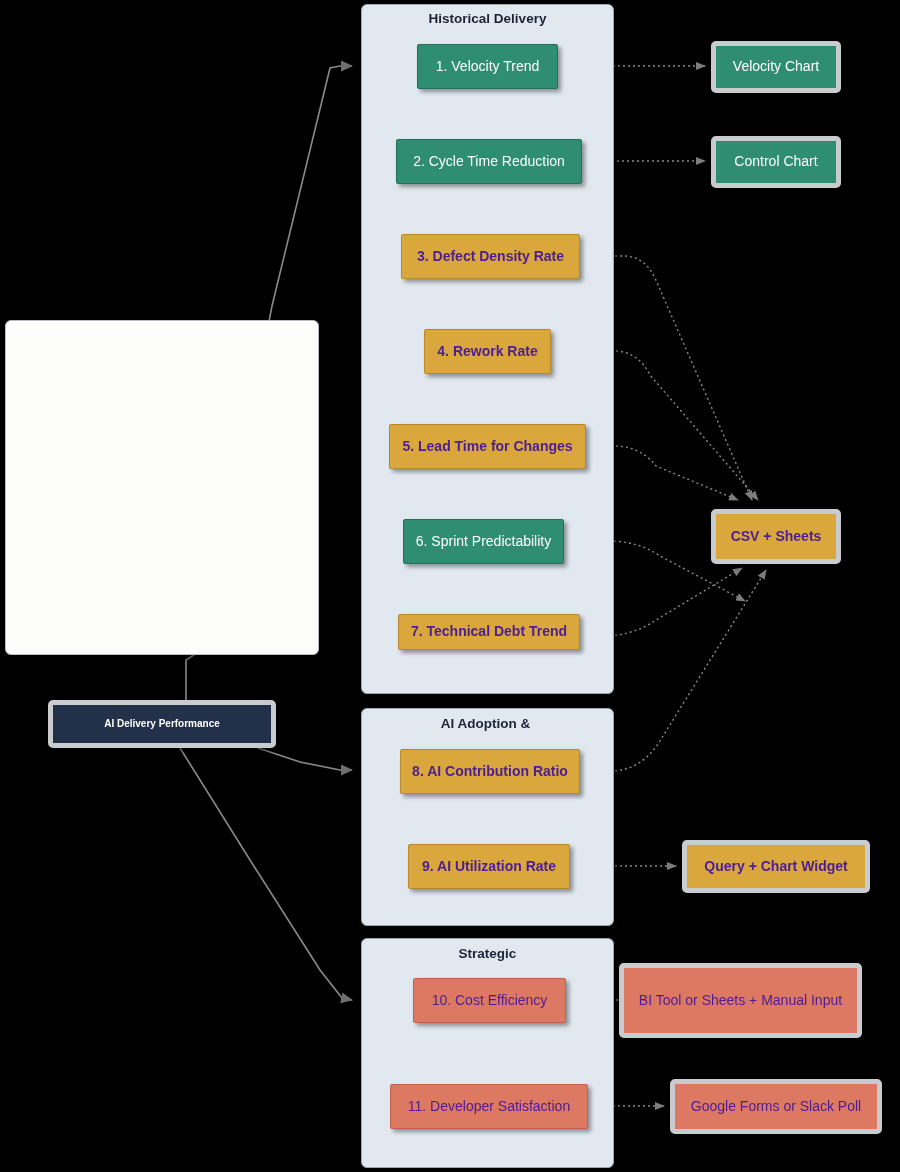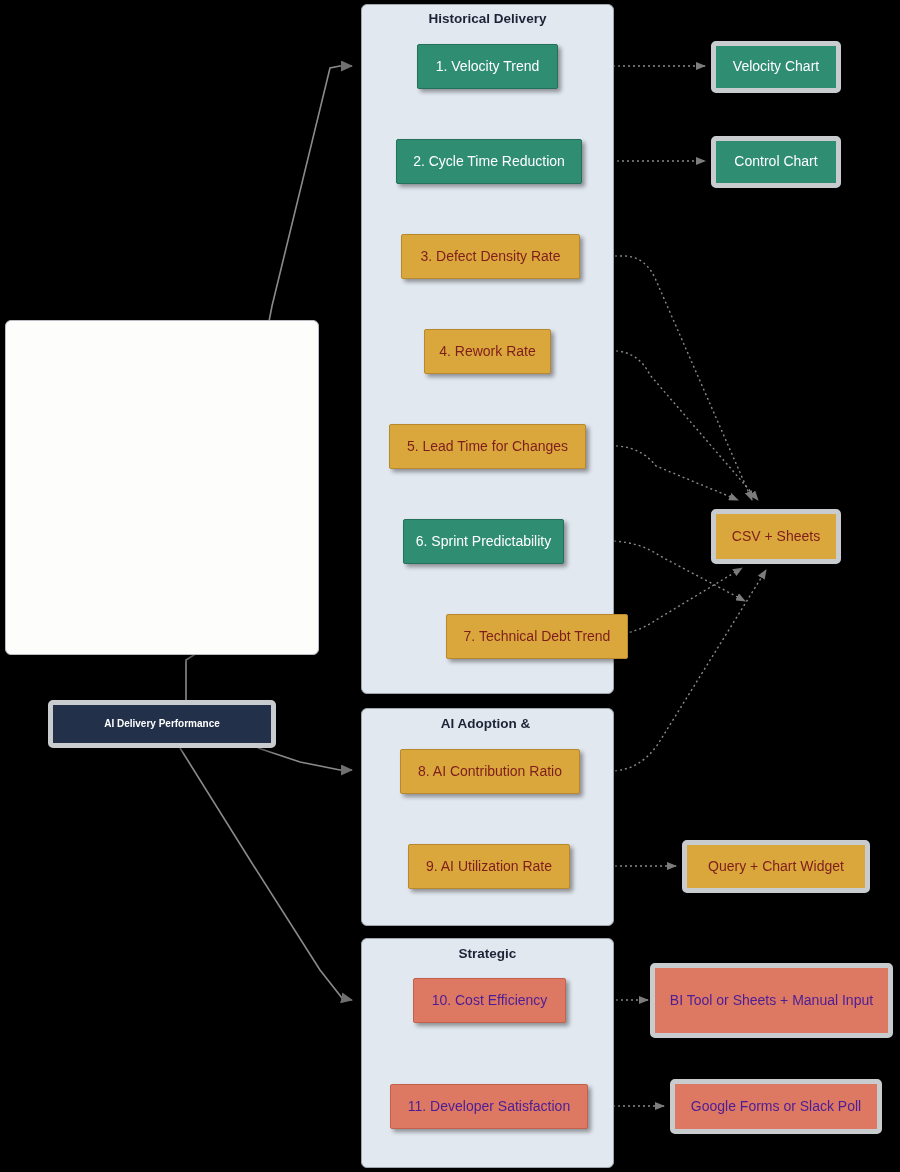--- a/index.html
+++ b/index.html
@@ -10,21 +10,21 @@
 
   svg.edges{position:absolute;left:0;top:0;width:900px;height:1172px;overflow:visible;}
 
   
   .node{position:absolute;box-sizing:border-box;display:flex;align-items:center;
         justify-content:center;text-align:center;line-height:1.28;
         border-radius:2px;z-index:5;}
   .node .lbl{display:block;padding:0 6px;}
 
   .green{background:#2f8d71;border:1px solid #25705a;color:#ffffff;}
-  .amber{background:#d9a73c;border:1px solid #b7892c;color:#7f1d1d;}
+  .amber{background:#d9a73c;border:1px solid #b7892c;color:#4c1d95;font-weight:bold;}
   .salmon{background:#dd7862;border:1px solid #c3614c;color:#4c1d95;}
   .navy{background:#22304a;border:2px solid #101a2b;color:#ffffff;font-weight:bold;}
 
   .shadow{box-shadow:3px 3px 4px rgba(0,0,0,.38);}
   
   .framed{border:5px solid #c9ccce;border-radius:5px;
           box-shadow:3px 3px 4px rgba(0,0,0,.45);}
   .framed.green{background:#2f8d71;}
   .framed.amber{background:#d9a73c;}
   .framed.salmon{background:#dd7862;}
@@ -118,21 +118,21 @@
   </div>
   <div class="node amber shadow" style="left:424px;top:329px;width:127px;height:45px;font-size:14px;">
     <span class="lbl">4. Rework Rate</span>
   </div>
   <div class="node amber shadow" style="left:389px;top:424px;width:197px;height:45px;font-size:14px;">
     <span class="lbl">5. Lead Time for Changes</span>
   </div>
   <div class="node green shadow" style="left:403px;top:519px;width:161px;height:45px;font-size:14px;">
     <span class="lbl">6. Sprint Predictability</span>
   </div>
-  <div class="node amber shadow" style="left:398px;top:614px;width:182px;height:45px;font-size:14px;margin-left:48px;">
+  <div class="node amber shadow" style="left:398px;top:614px;width:182px;height:36px;font-size:14px;">
     <span class="lbl">7. Technical Debt Trend</span>
   </div>
 
   <div class="cluster" style="left:361px;top:708px;width:253px;height:218px;"></div>
   <div class="cluster-title" style="left:361px;width:249px;top:716px;">AI Adoption &amp;</div>
 
   <div class="node amber shadow" style="left:400px;top:749px;width:180px;height:45px;font-size:14px;">
     <span class="lbl">8. AI Contribution Ratio</span>
   </div>
   <div class="node amber shadow" style="left:408px;top:844px;width:162px;height:45px;font-size:14px;">
@@ -154,21 +154,21 @@
   </div>
   <div class="node framed green" style="left:711px;top:136px;width:130px;height:52px;font-size:14px;">
     <span class="lbl">Control Chart</span>
   </div>
   <div class="node framed amber" style="left:711px;top:509px;width:130px;height:55px;font-size:14px;">
     <span class="lbl">CSV + Sheets</span>
   </div>
   <div class="node framed amber" style="left:682px;top:840px;width:188px;height:53px;font-size:14px;">
     <span class="lbl">Query + Chart Widget</span>
   </div>
-  <div class="node framed salmon" style="left:650px;top:963px;width:243px;height:75px;font-size:14px;">
+  <div class="node framed salmon" style="left:619px;top:963px;width:243px;height:75px;font-size:14px;">
     <span class="lbl">BI Tool or Sheets + Manual Input</span>
   </div>
   <div class="node framed salmon" style="left:670px;top:1079px;width:212px;height:55px;font-size:14px;">
     <span class="lbl">Google Forms or Slack Poll</span>
   </div>
 
   <div id="legend" style="left:5px;top:320px;width:314px;height:335px;"></div>
   <div id="legend-title" style="left:5px;width:314px;top:328px;">Cost Tier Legend</div>
 
   <div class="node green shadow" style="left:74px;top:360px;width:175px;height:45px;font-size:14px;">

